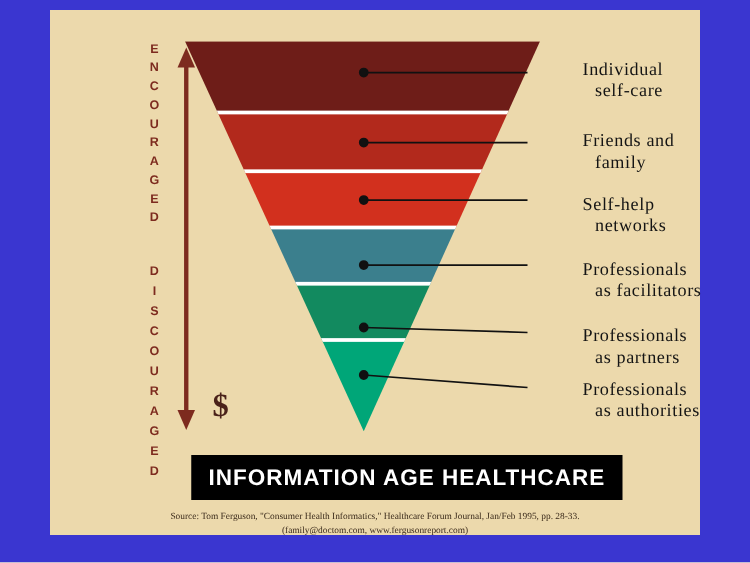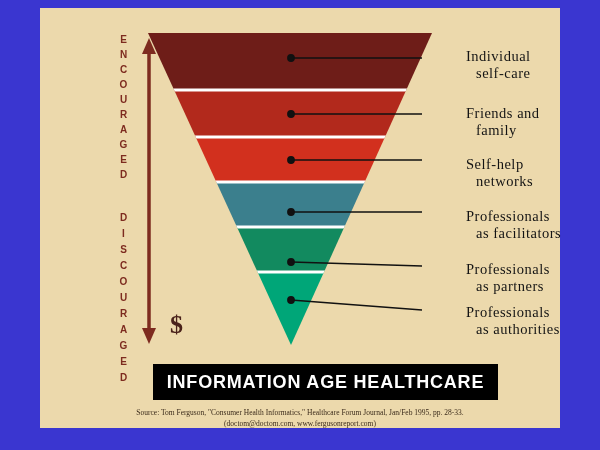--- a/index.html
+++ b/index.html
@@ -93,21 +93,21 @@
       <span class="l1">Professionals</span>
       <span class="l2">as authorities</span>
     </div>
 
     <div class="title-bar">
       <span>INFORMATION AGE HEALTHCARE</span>
     </div>
 
     <div class="source">
       <div>Source:  Tom Ferguson,  "Consumer Health Informatics,"  Healthcare Forum Journal,  Jan/Feb 1995, pp. 28-33.</div>
-      <div>(doctom@doctom.com, www.fergusonreport.com)</div>
+      <div>(family@doctom.com, www.fergusonreport.com)</div>
     </div>
   </div>
 
   <svg class="overlay-svg" width="600" height="450" viewBox="0 0 600 450">
     <defs>
       <clipPath id="funnelClip">
         <polygon points="148,33 432,33 291,345"></polygon>
       </clipPath>
     </defs>
 

